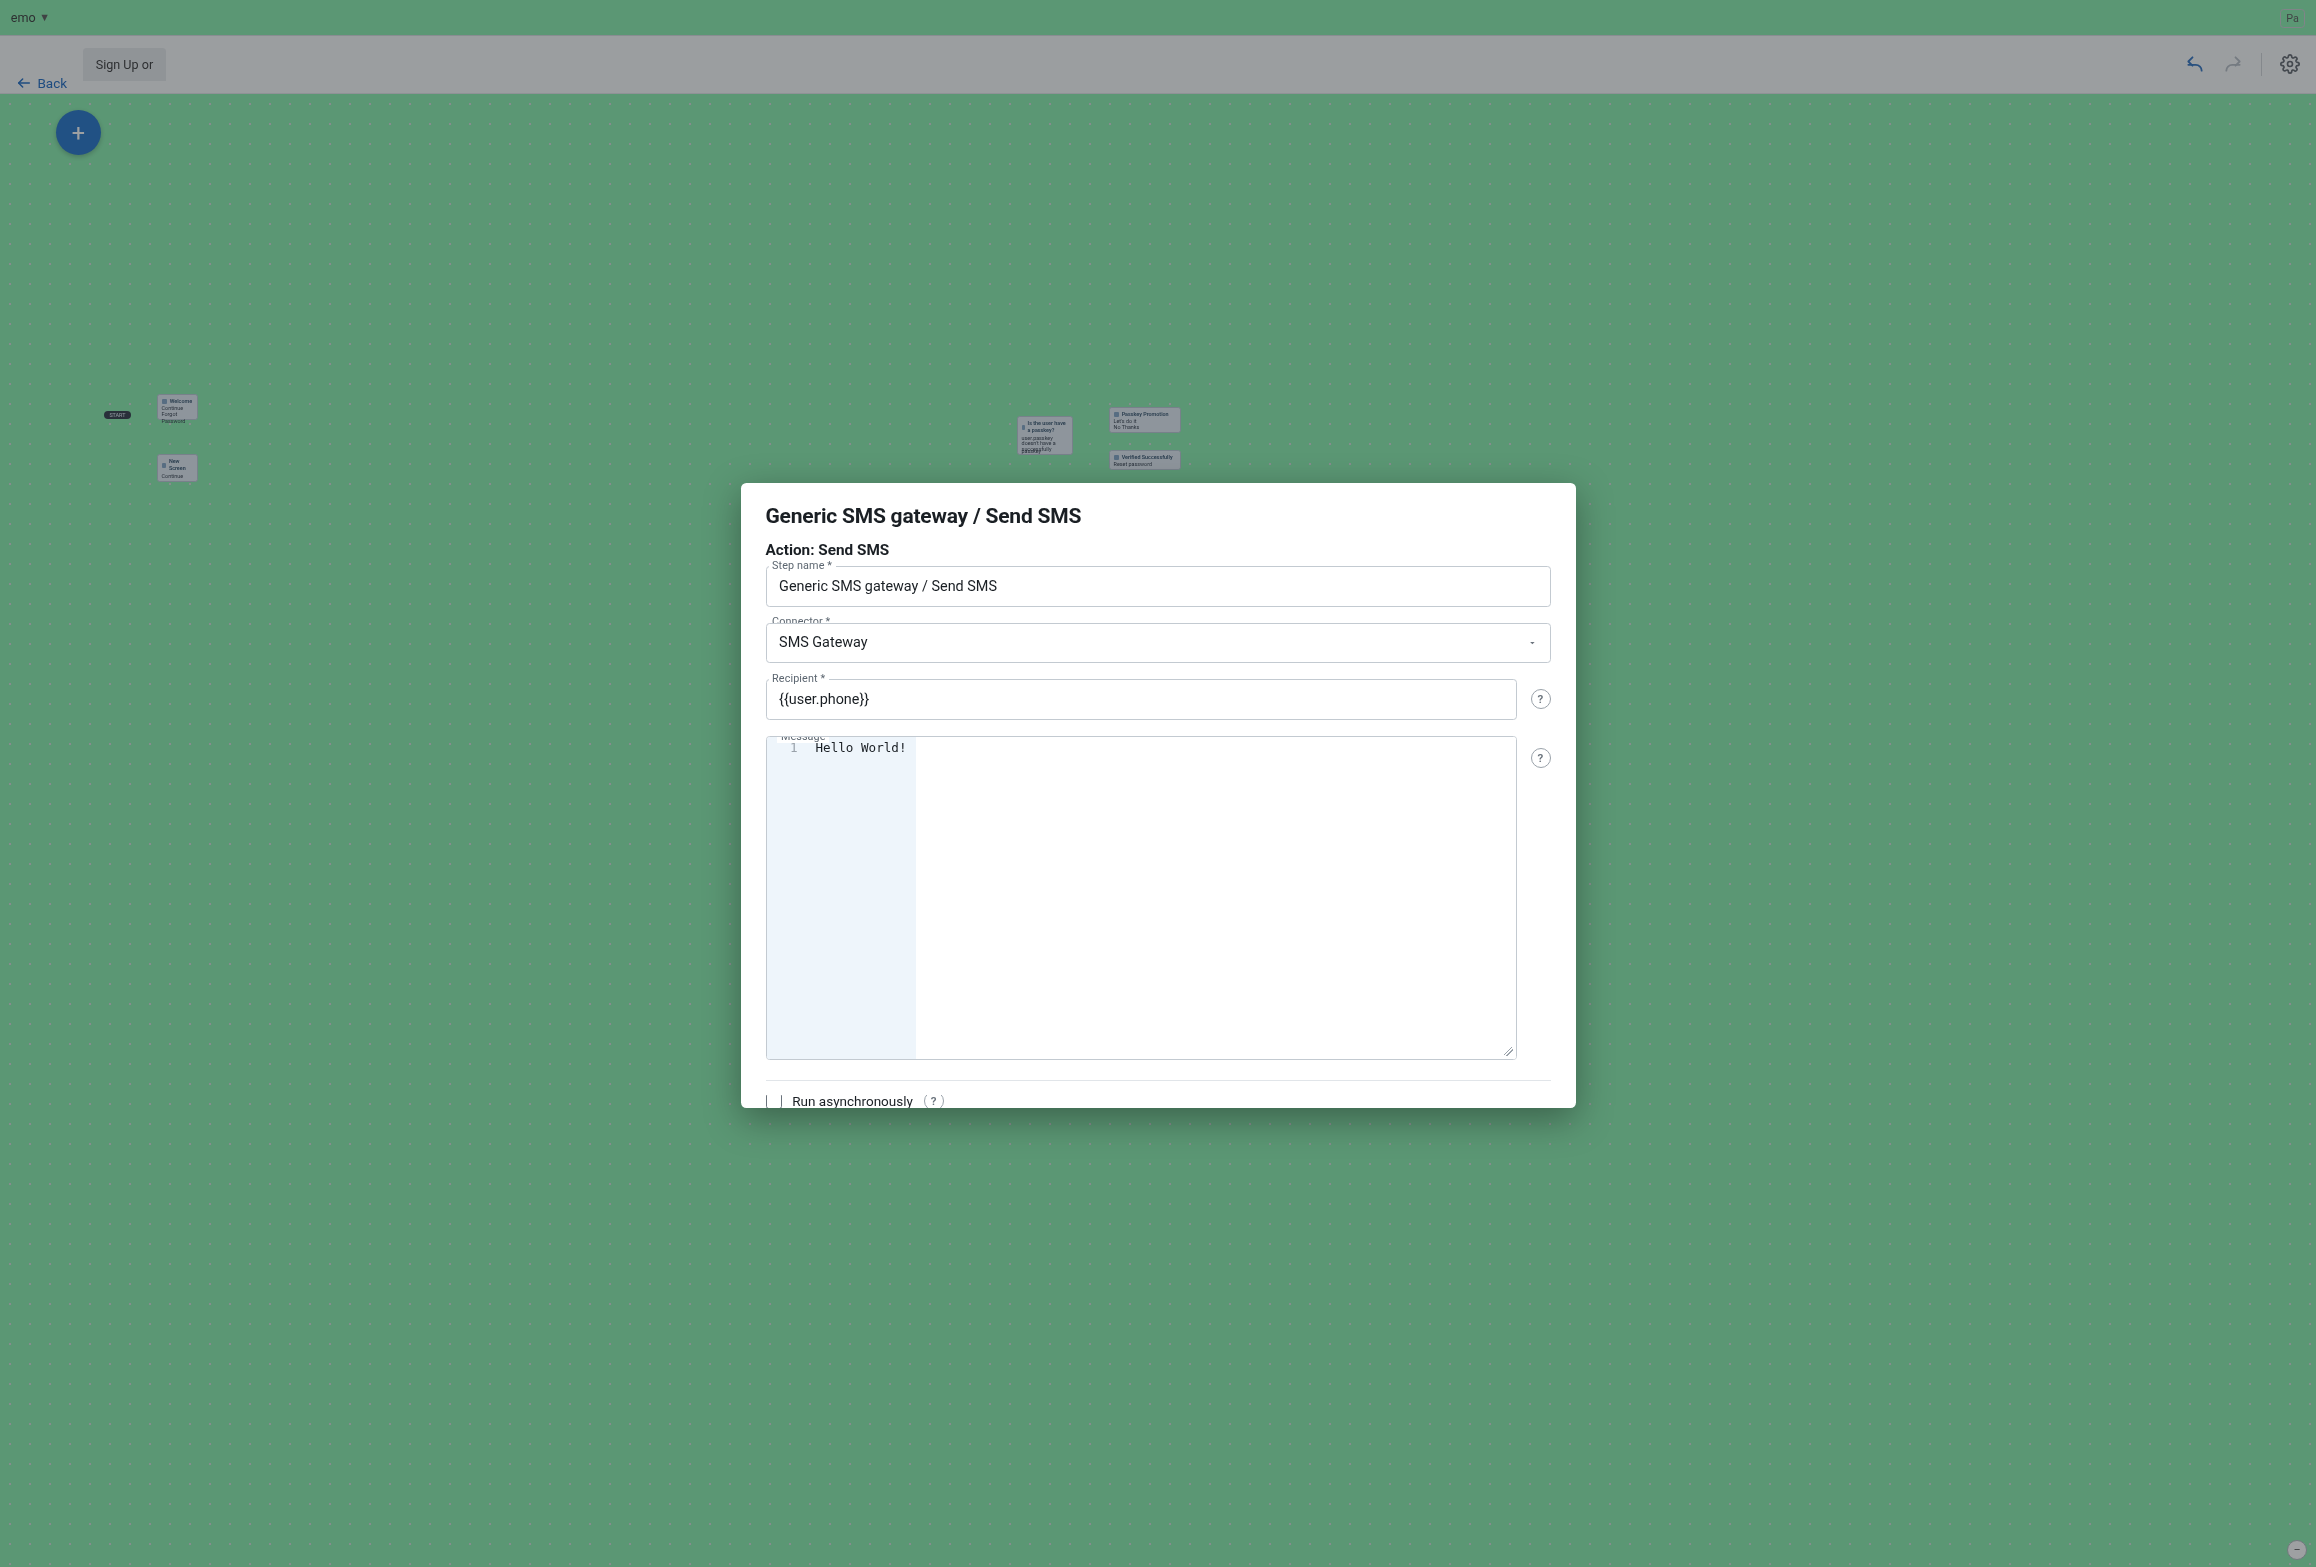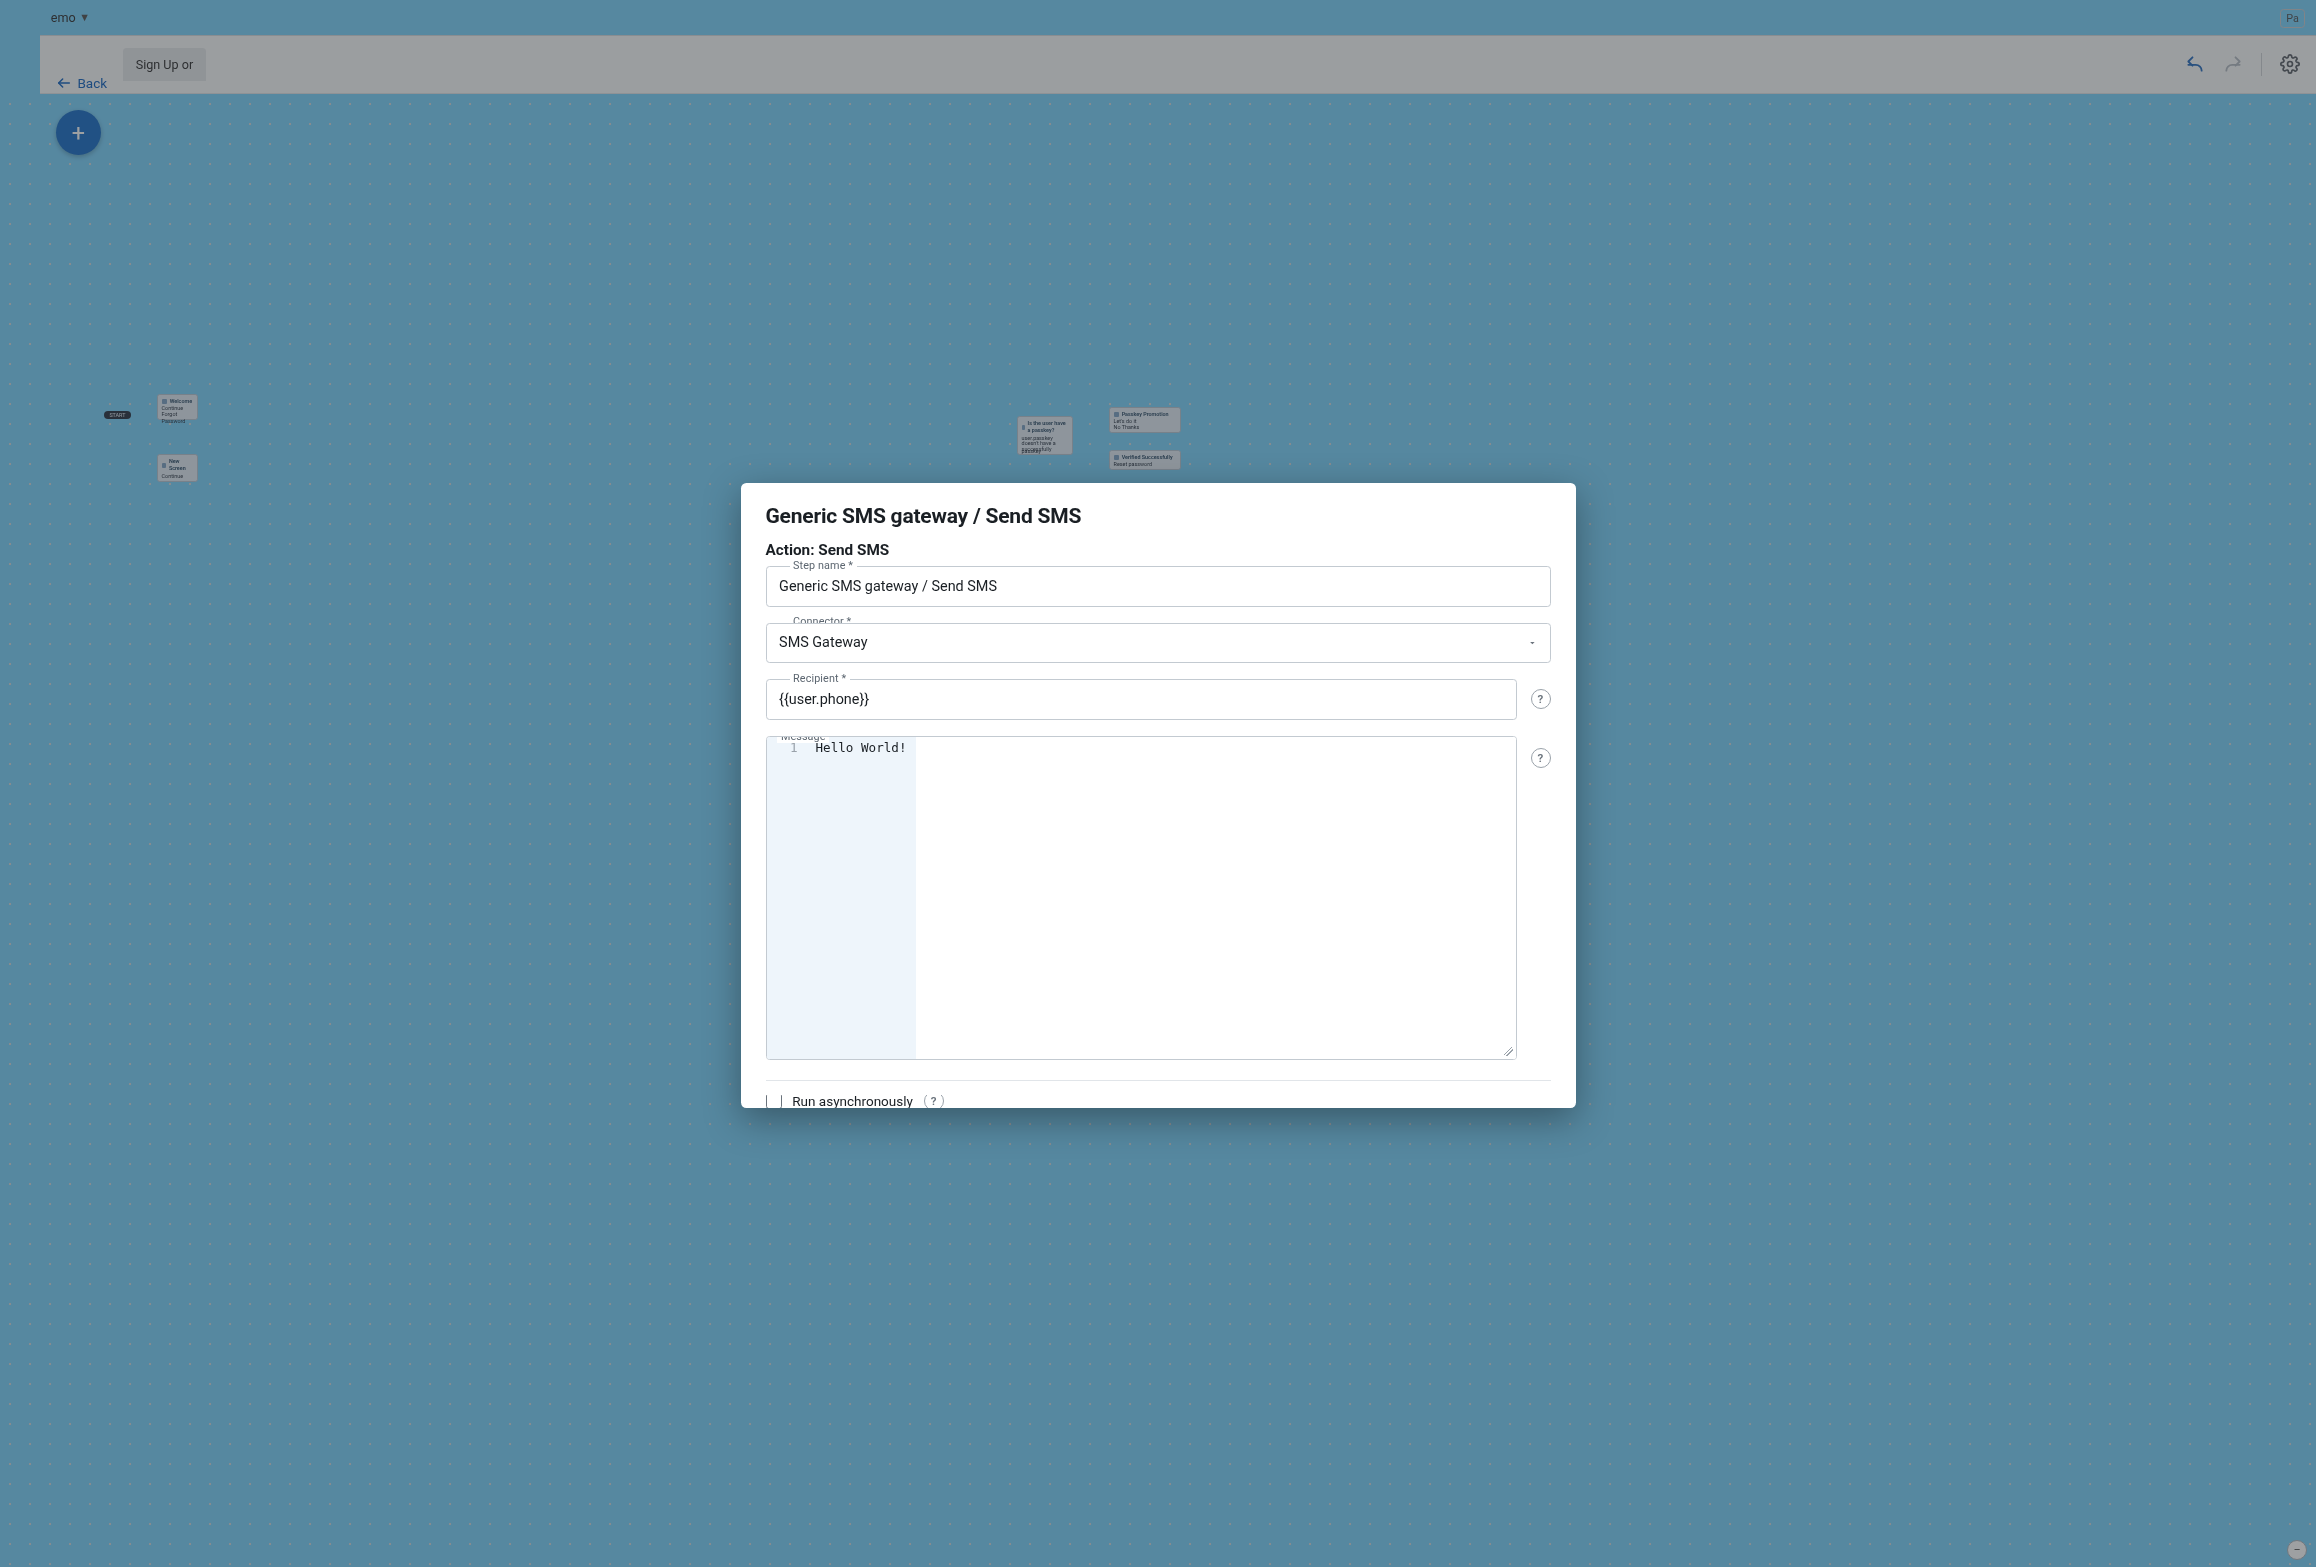--- a/index.html
+++ b/index.html
@@ -2,22 +2,21 @@
 <html style="font-size:14.4px"><head>
 <meta charset="utf-8">
 <style>
   * { box-sizing: border-box; margin: 0; padding: 0; }
   html, body { width: 100%; height: 100%; font-family: -apple-system, BlinkMacSystemFont, "Segoe UI", Roboto, Arial, sans-serif; color: #1a1f24; }
   body { background: #f5f6f8; overflow: hidden; position: relative; }
 
   
   .bg {
     position: absolute; inset: 0;
-    background: #7dd3fc;
-    padding-left: 40px;
+    background: #86efac;
   }
   .bg-topstrip {
     height: 36px;
     border-bottom: 0.9px solid #d8dce0;
     display: flex; align-items: center;
     padding: 0 10.8px;
     font-size: 12.6px;
     color: #333;
     gap: 5.4px;
     justify-content: space-between;
@@ -111,21 +110,21 @@
   }
 
   .field-wrap { position:relative; margin-bottom:16px; }
   .field-wrap.with-help { display:flex; align-items:center; gap:14px; }
   .field-wrap.with-help .field { flex:1; }
 
   .field {
     position:relative;
   }
   .field .floating-label {
-    position:absolute; top:-7.2px; left:24px;
+    position:absolute; top:-7.2px; left:3px;
     background:#fff; padding:0 3.6px;
     font-size:10.8px; color:#5c6670; letter-spacing:.01em;
   }
   .txt-input, .select-input {
     width:100%;
     border:0.9px solid #c3cad1;
     border-radius:3.6px;
     padding: 10.8px 12.6px;
     font-size:14.4px;
     color:#1a1f24;

